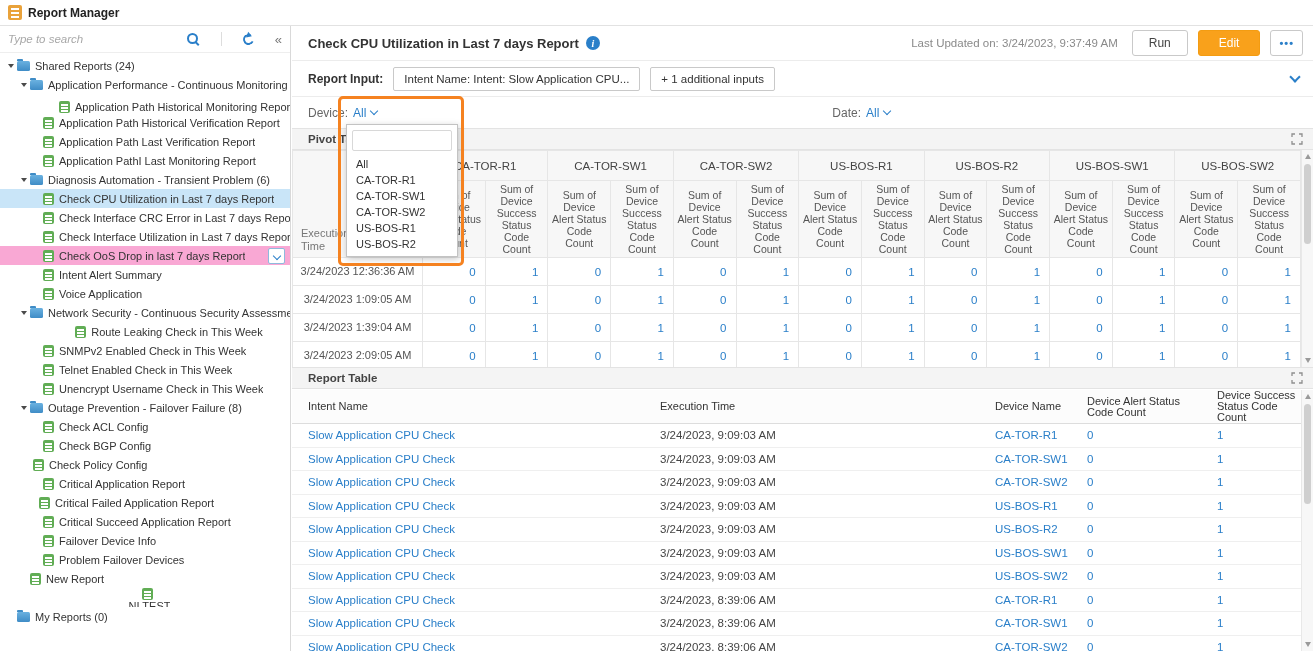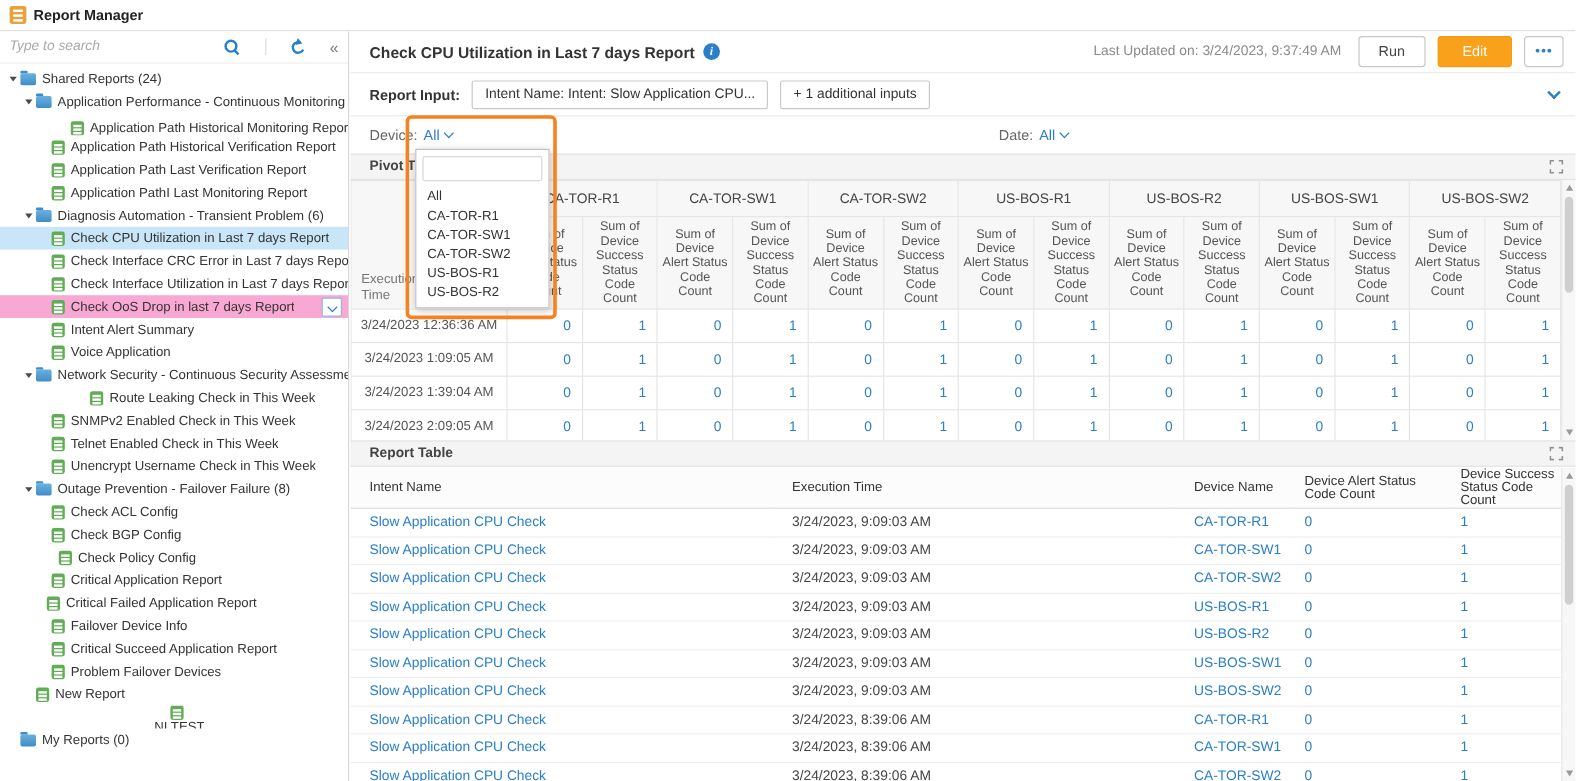--- a/index.html
+++ b/index.html
@@ -216,44 +216,44 @@
       <div class="tree-item" style="padding-left: 30px;">
         <span class="arrow noarrow"></span>
         <span class="ticon report"></span>
         <span class="tlabel">Check ACL Config</span>
       </div>
       <div class="tree-item" style="padding-left: 30px;">
         <span class="arrow noarrow"></span>
         <span class="ticon report"></span>
         <span class="tlabel">Check BGP Config</span>
       </div>
-      <div class="tree-item" style="padding-left: 36px;">
+      <div class="tree-item" style="padding-left: 20px;">
         <span class="arrow noarrow"></span>
         <span class="ticon report"></span>
         <span class="tlabel">Check Policy Config</span>
       </div>
       <div class="tree-item" style="padding-left: 30px;">
         <span class="arrow noarrow"></span>
         <span class="ticon report"></span>
         <span class="tlabel">Critical Application Report</span>
       </div>
       <div class="tree-item" style="padding-left: 26px;">
         <span class="arrow noarrow"></span>
         <span class="ticon report"></span>
         <span class="tlabel">Critical Failed Application Report</span>
       </div>
       <div class="tree-item" style="padding-left: 30px;">
         <span class="arrow noarrow"></span>
         <span class="ticon report"></span>
+        <span class="tlabel">Critical Succeed Application Report</span>
+      </div>
+      <div class="tree-item" style="padding-left: 30px;">
+        <span class="arrow noarrow"></span>
+        <span class="ticon report"></span>
         <span class="tlabel">Failover Device Info</span>
-      </div>
-      <div class="tree-item" style="padding-left: 30px;">
-        <span class="arrow noarrow"></span>
-        <span class="ticon report"></span>
-        <span class="tlabel">Critical Succeed Application Report</span>
       </div>
       <div class="tree-item" style="padding-left: 30px;">
         <span class="arrow noarrow"></span>
         <span class="ticon report"></span>
         <span class="tlabel">Problem Failover Devices</span>
       </div>
       <div class="tree-item" style="padding-left: 17px;">
         <span class="arrow noarrow"></span>
         <span class="ticon report"></span>
         <span class="tlabel">New Report</span>

